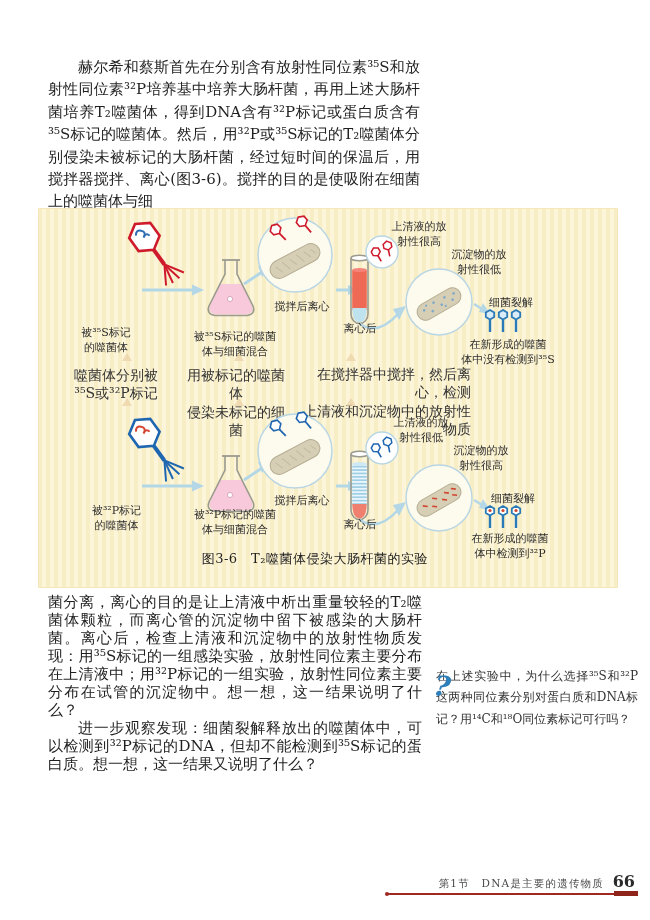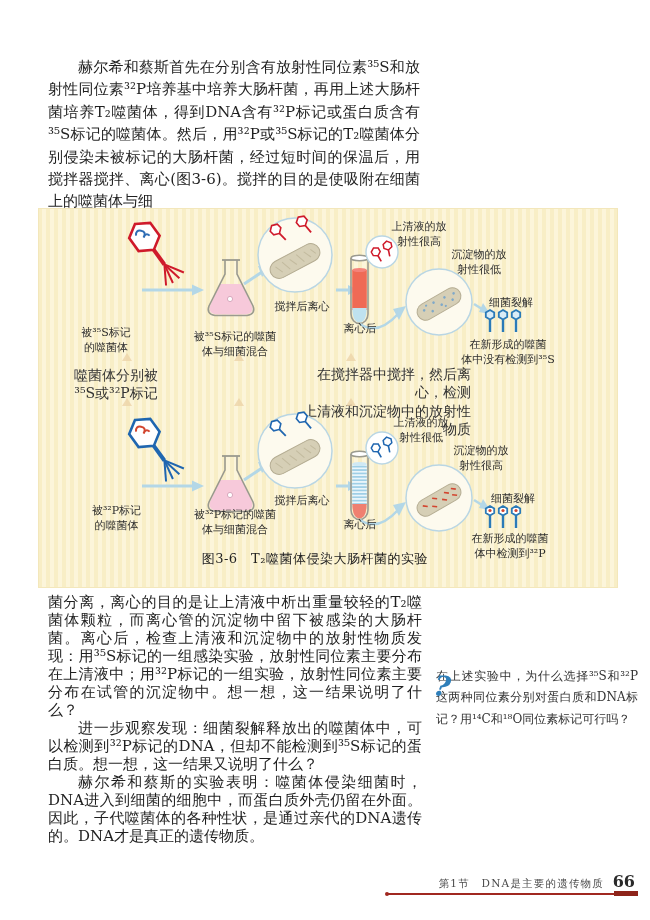--- a/index.html
+++ b/index.html
@@ -217,20 +217,22 @@
 射性很低</div>
     <div class="fig-label" style="left:440px;top:88px;width:66px">细菌裂解</div>
     <div class="fig-label" style="left:414px;top:130px;width:112px">在新形成的噬菌
 体中没有检测到³⁵S</div>
 
     <div class="up-tri" style="left:84px;top:145px"></div>
     <div class="up-tri" style="left:196px;top:145px"></div>
     <div class="up-tri" style="left:308px;top:145px"></div>
     <div class="fig-label fig-step" style="left:34px;top:158px;width:88px">噬菌体分别被
 ³⁵S或³²P标记</div>
+    <div class="fig-label fig-step" style="left:146px;top:158px;width:104px">用被标记的噬菌体
+侵染未标记的细菌</div>
     <div class="fig-label fig-step" style="left:255px;top:157px;width:178px;text-align:right">在搅拌器中搅拌，然后离心，检测
 上清液和沉淀物中的放射性物质</div>
     <div class="up-tri" style="left:84px;top:190px"></div>
     <div class="up-tri" style="left:196px;top:190px"></div>
     <div class="up-tri" style="left:308px;top:190px"></div>
 
     <svg class="row-svg" style="top:200px" viewBox="0 0 580 160">
       <defs>
         <pattern id="stripes-p" width="6" height="3.4" patternUnits="userSpaceOnUse">
           <rect width="6" height="3.4" fill="#eaf6fb"></rect>
@@ -361,21 +363,20 @@
     <div class="fig-label" style="left:442px;top:284px;width:66px">细菌裂解</div>
     <div class="fig-label" style="left:416px;top:324px;width:112px">在新形成的噬菌
 体中检测到³²P</div>
 
     <div class="fig-caption">图3-6　T₂噬菌体侵染大肠杆菌的实验</div>
   </div>
 
   <div class="text-bottom">
     <p class="para">菌分离，离心的目的是让上清液中析出重量较轻的T₂噬菌体颗粒，而离心管的沉淀物中留下被感染的大肠杆菌。离心后，检查上清液和沉淀物中的放射性物质发现：用³⁵S标记的一组感染实验，放射性同位素主要分布在上清液中；用³²P标记的一组实验，放射性同位素主要分布在试管的沉淀物中。想一想，这一结果说明了什么？</p>
     <p class="para indent">进一步观察发现：细菌裂解释放出的噬菌体中，可以检测到³²P标记的DNA，但却不能检测到³⁵S标记的蛋白质。想一想，这一结果又说明了什么？</p>
-    <p class="para indent">赫尔希和蔡斯的实验表明：噬菌体侵染细菌时，DNA进入到细菌的细胞中，而蛋白质外壳仍留在外面。因此，子代噬菌体的各种性状，是通过亲代的DNA遗传的。DNA才是真正的遗传物质。</p>
   </div>
 
   <div class="q-box">
     <span class="q-mark">?</span>
     <div class="q-text">在上述实验中，为什么选择³⁵S和³²P这两种同位素分别对蛋白质和DNA标记？用¹⁴C和¹⁸O同位素标记可行吗？</div>
   </div>
 
   <div class="footer-section">第1节　DNA是主要的遗传物质</div>
   <div class="footer-page">66</div>
   <div class="footer-dot"></div>

